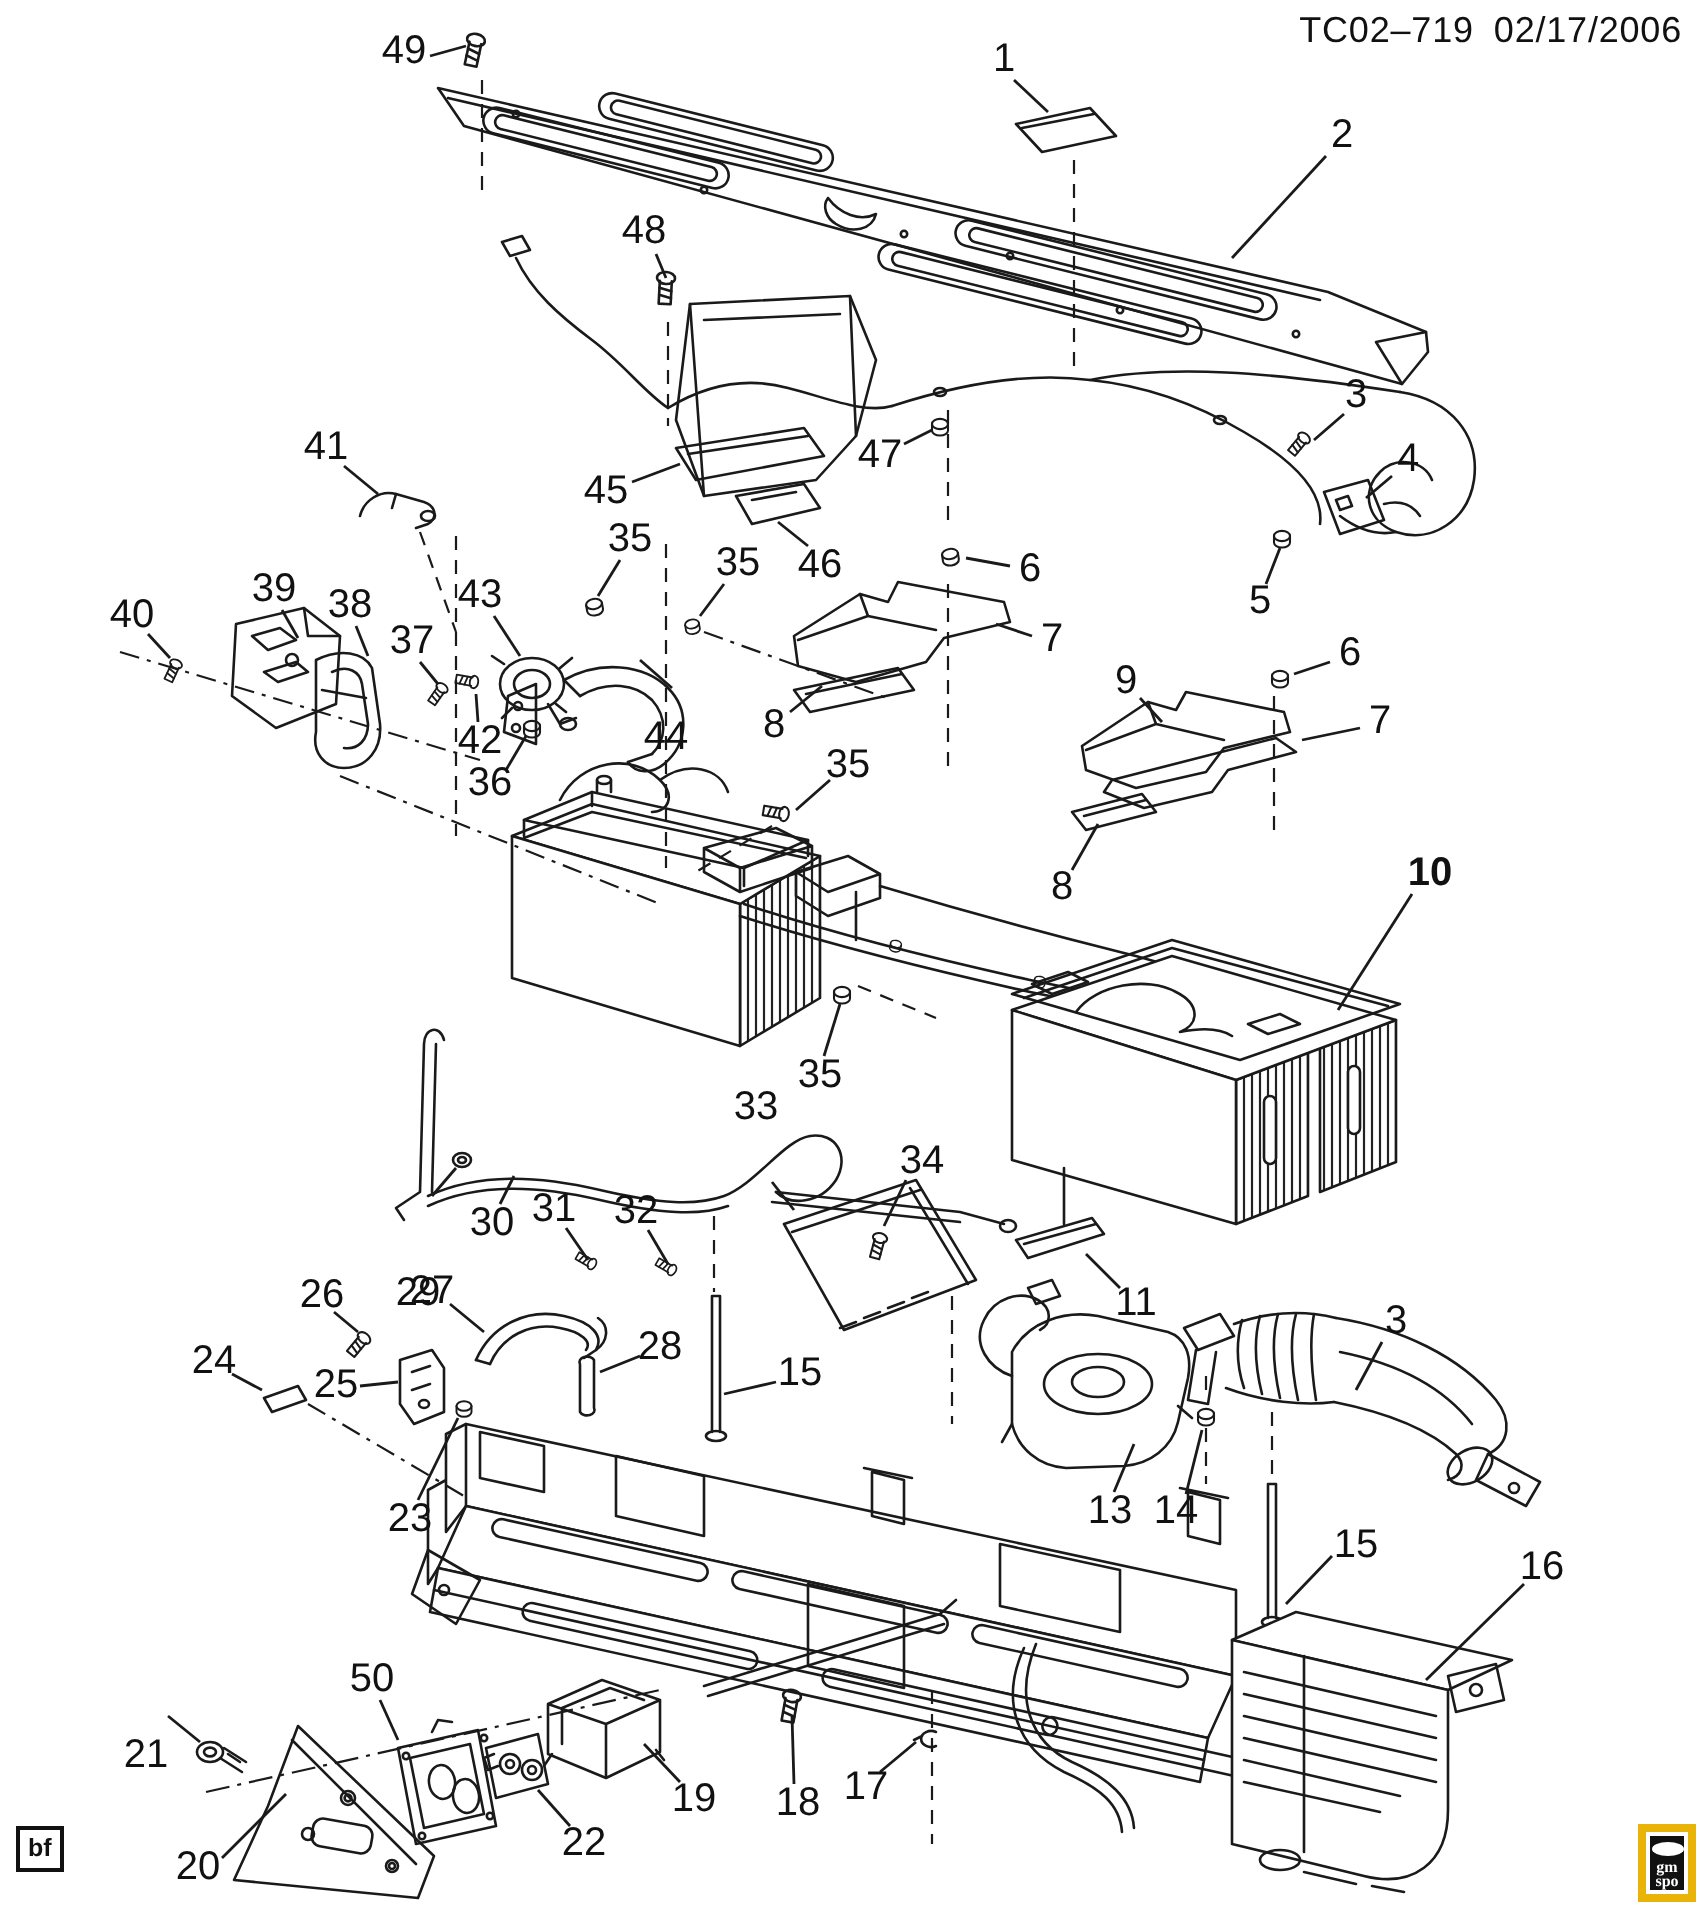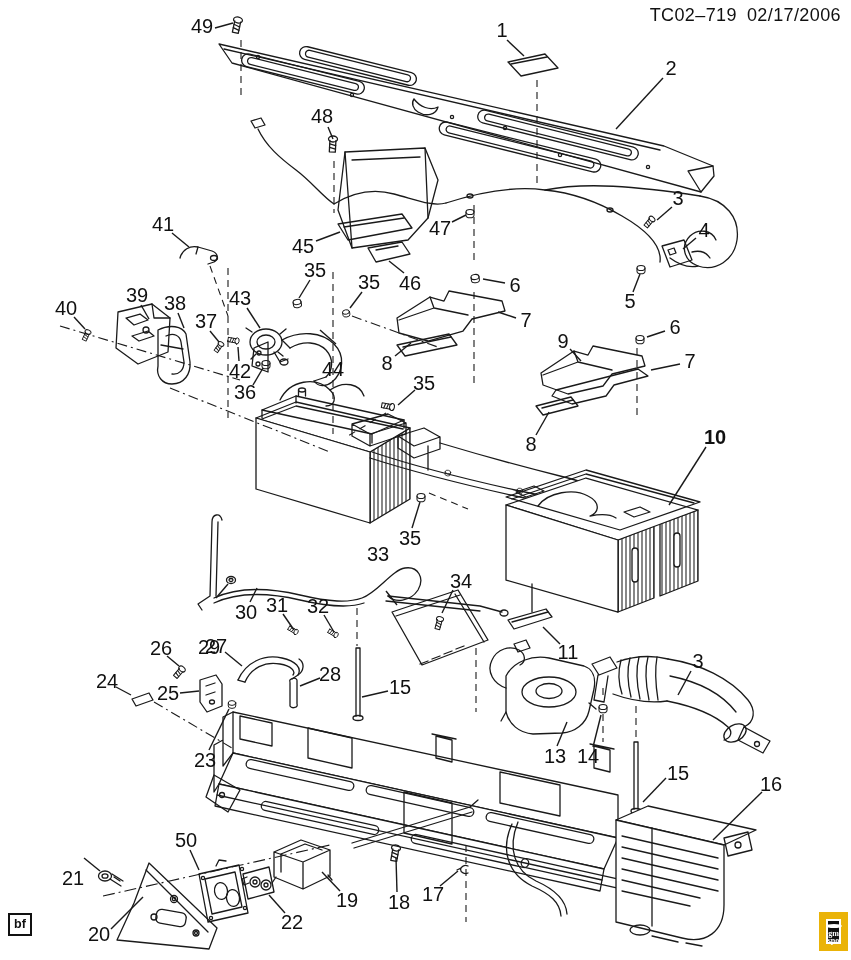--- a/index.html
+++ b/index.html
@@ -6,21 +6,21 @@
   .stage{position:relative;width:851px;height:960px;background:#fff;overflow:hidden;
          font-family:"Liberation Sans",sans-serif;color:#111;}
   .art-svg{position:absolute;left:0;top:0;}
   .doc-ref{position:absolute;top:5px;right:10px;font-size:18px;letter-spacing:.4px;
            display:flex;gap:10px;color:#111;}
   .callout{position:absolute;transform:translate(-50%,-50%);font-size:20px;
            color:#111;white-space:nowrap;z-index:3;}
   .bf-box{position:absolute;left:8px;top:913px;border:2.5px solid #111;padding:0 4px;
           height:19px;line-height:19px;font-size:12.5px;font-weight:700;background:#fff;}
   .gm-logo{position:absolute;left:819px;top:912px;width:29px;height:39px;background:#111;
-           border:7px solid #eab308;box-shadow:inset 0 0 0 2px #fff;box-sizing:border-box;
+           border:4px solid #eab308;box-shadow:inset 0 0 0 2px #fff;box-sizing:border-box;
            display:flex;flex-direction:column;align-items:center;}
   .gm-logo .bulb{width:16px;height:7px;background:#fff;border-radius:50%;margin:5px 0 2px;}
   .gm-logo .t{color:#fff;font-family:"Liberation Serif",serif;font-weight:700;
               font-size:8px;line-height:7px;text-align:center;}
 </style>
 </head>
 <body>
 
 <div class="stage">
 

